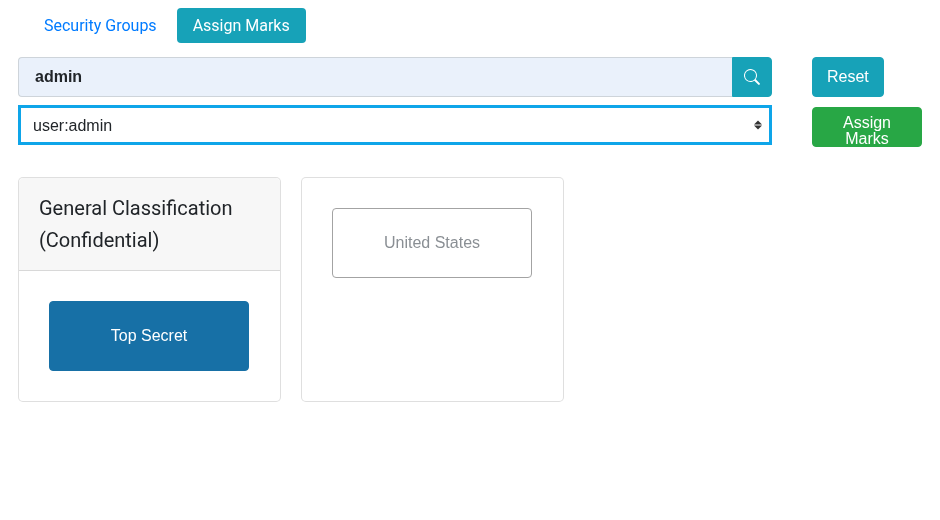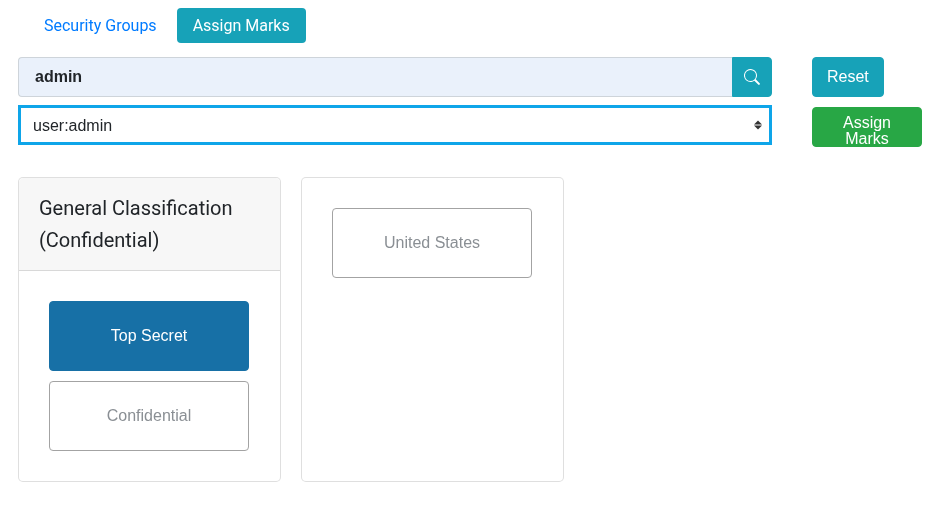--- a/index.html
+++ b/index.html
@@ -232,21 +232,20 @@
 
   <div class="cards-row">
 
     <div class="card">
       <div class="card-header">
         <span>General Classification</span><br>
         <span>(Confidential)</span>
       </div>
       <div class="card-body">
         <button class="mark-btn selected">Top Secret</button>
-        <button class="mark-btn">Confidential</button>
       </div>
     </div>
 
     <div class="card">
       <div class="card-body">
         <button class="mark-btn">United States</button>
       </div>
     </div>
 
   </div>

